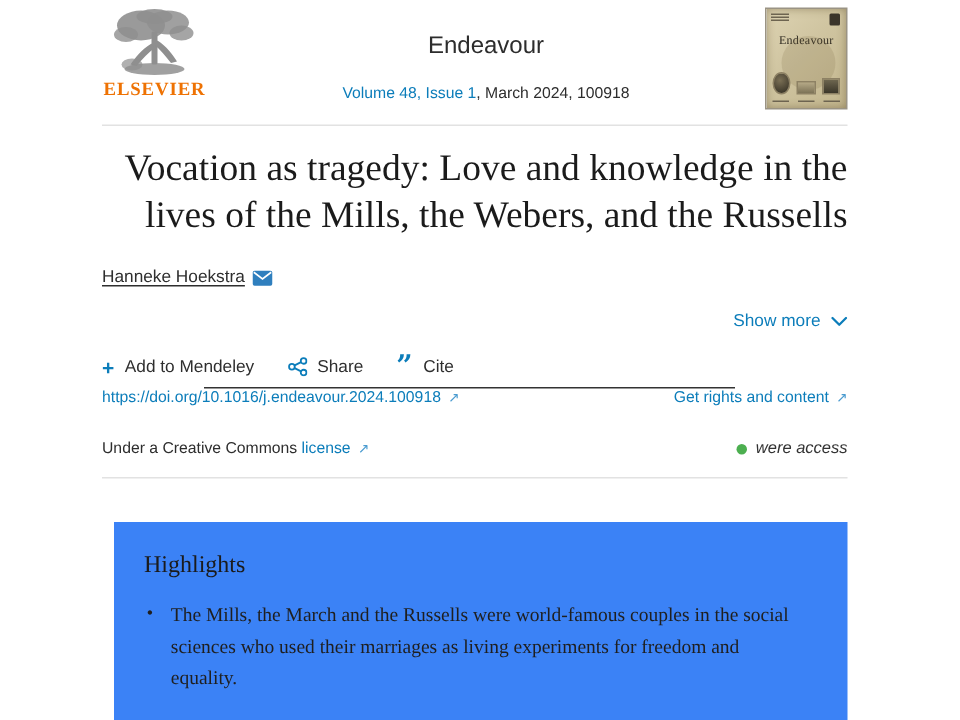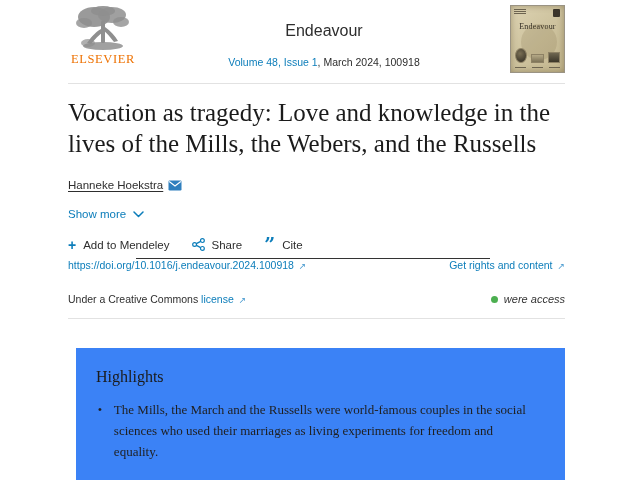--- a/index.html
+++ b/index.html
@@ -5,21 +5,21 @@
   * { margin:0; padding:0; box-sizing:border-box; }
   html,body { width:640px; height:480px; background:#fff; overflow:hidden; }
   body { font-family:"Liberation Sans", sans-serif; color:#2e2e2e; }
   .page { width:640px; height:480px; background:#fff; position:relative; }
 
   
   .header { display:flex; justify-content:space-between; align-items:flex-start;
             padding:5px 75px 0 68px; height:83px; }
   .logo-block { width:70px; text-align:center; }
   .logo-tree { display:block; margin:0 auto; }
-  .logo-word { font-family:"Liberation Serif", serif; font-size:12.5px; font-weight:400;
+  .logo-word { font-family:"Liberation Serif", serif; font-size:12.5px; font-weight:700;
                color:#ee7203; letter-spacing:0.6px; margin-top:1px; }
   .journal-block { text-align:center; padding-top:17px; }
   .journal-title { font-size:16px; color:#2d2d2d; }
   .journal-issue { font-size:10.5px; margin-top:16px; color:#2d2d2d; }
   .link { color:#0c7dba; text-decoration:none; cursor:pointer; }
   .arrow { font-family:"DejaVu Sans", sans-serif; font-size:9px; color:#4a9bd0; margin-left:2px; }
 
   
   .cover { width:55px; height:68px; border:1px solid #9a9384; position:relative;
            background:linear-gradient(135deg,#ddd3b2 0%,#cfc4a0 45%,#c3b68e 100%);
@@ -38,21 +38,21 @@
                 background:radial-gradient(circle at 40% 35%,#7a6f55,#2e2a20); border:1px solid #8d8164; }
   .thumb-rect1 { width:13px; height:9px; background:linear-gradient(#b5a987,#7d7357); border:1px solid #8d8164; }
   .thumb-rect2 { width:12px; height:11px; background:linear-gradient(#6f6750,#3b3629); border:1px solid #8d8164; }
   .cover-captions { position:absolute; bottom:4px; left:4px; right:4px; display:flex; justify-content:space-between; }
   .cover-captions i { display:block; width:11px; height:1px; background:#6d6450; }
 
   .rule { border:none; border-top:1px solid #e2e2e2; margin:0 75px 0 68px; }
   .rule-dark { border:none; border-top:1px solid #333; margin:7px 75px 0 68px; }
 
   
-  .main { padding:0 75px 15px 68px; }
+  .main { padding:0 75px 15px 68px;text-align:right; }
   .article-title { font-family:"Liberation Serif", serif; font-weight:400;
                    font-size:25px; line-height:31px; color:#1b1b1b;
                    margin-top:13px; max-width:500px; letter-spacing:0; }
   .author-row { margin-top:20px; display:flex; align-items:center; gap:5px; }
   .author-name { font-size:11.5px; color:#2e2e2e; text-decoration:underline;
                  text-underline-offset:2px; cursor:pointer; }
   .show-more { margin-top:17px; display:inline-flex; align-items:center; gap:7px;
                font-size:11.5px; color:#0c7dba; cursor:pointer; }
 
   .actions { margin-top:16px; display:flex; align-items:center; gap:22px; }

